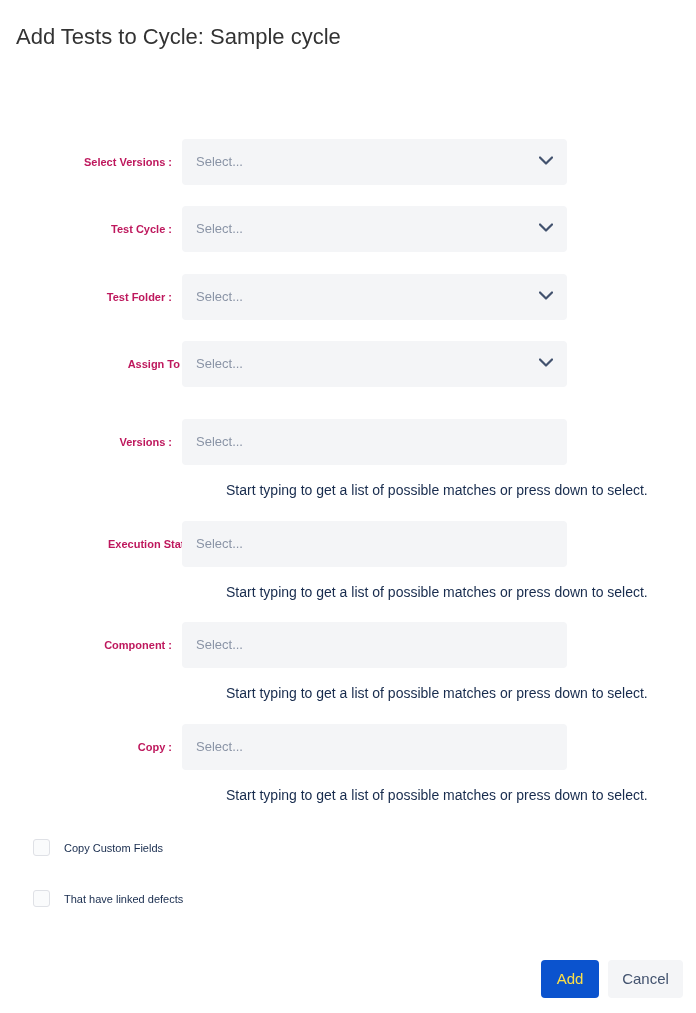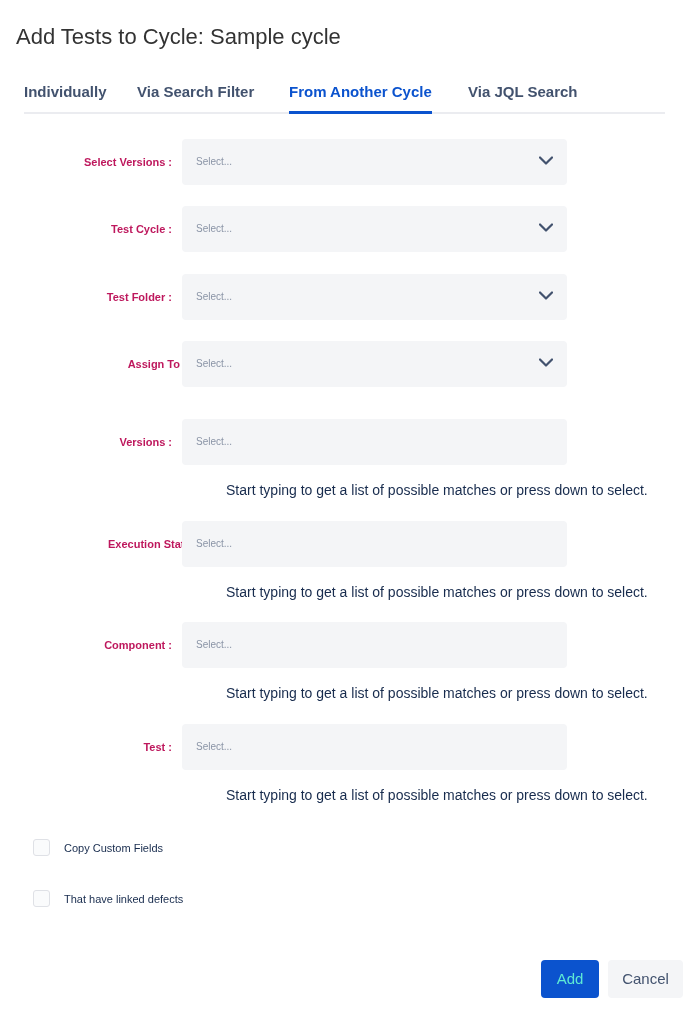--- a/index.html
+++ b/index.html
@@ -85,21 +85,21 @@
     background: #f4f5f7;
     border: none;
     border-radius: 4px;
     box-sizing: border-box;
     cursor: pointer;
   }
   .field-placeholder {
     position: absolute;
     left: 14px;
     top: 14px;
-    font-size: 10px;
+    font-size: 13px;
     color: #8a94a6;
     line-height: 18px;
     user-select: none;
   }
   .chevron {
     position: absolute;
     right: 14px;
     top: 17px;
     width: 14px;
     height: 9px;
@@ -151,46 +151,40 @@
     border-radius: 4px;
     font-family: "Liberation Sans", sans-serif;
     font-size: 15px;
     line-height: 38px;
     text-align: center;
     cursor: pointer;
     padding: 0;
   }
   .btn-primary {
     background: #0b53ce;
-    color: #5eead4;
+    color: #fde047;
     left: 541px;
     top: 960px;
     width: 58px;
   }
   .btn-secondary {
     background: #f4f5f7;
     color: #42526e;
     left: 608px;
     top: 960px;
     width: 75px;
   }
 </style>
 </head>
 <body>
 
 <div class="dialog">
 
   <div class="page-title">Add Tests to Cycle: Sample cycle</div>
 
-  <div class="tabs">
-    <div class="tab tab-0">Individually</div>
-    <div class="tab tab-1">Via Search Filter</div>
-    <div class="tab tab-2 active">From Another Cycle</div>
-    <div class="tab tab-3">Via JQL Search</div>
-  </div>
 
   <div class="field-row" style="top:139px;">
     <div class="field-label" style="top:15px;">Select Versions :</div>
     <div class="field-control">
       <span class="field-placeholder">Select...</span>
       <span class="chevron">
         <svg width="14" height="9" viewBox="0 0 14 9">
             <path d="M1 1.5L7 7.5L13 1.5" stroke="#42526e" stroke-width="2.2" fill="none" stroke-linecap="round" stroke-linejoin="round"></path>
           </svg>
       </span>
@@ -251,21 +245,21 @@
 
   <div class="field-row" style="top:622px;">
     <div class="field-label" style="top:15px;">Component :</div>
     <div class="field-control">
       <span class="field-placeholder">Select...</span>
     </div>
     <div class="help-text" style="top:62px;">Start typing to get a list of possible matches or press down to select.</div>
   </div>
 
   <div class="field-row" style="top:724px;">
-    <div class="field-label" style="top:15px;">Test :</div>
+    <div class="field-label" style="top:15px;">Copy :</div>
     <div class="field-control">
       <span class="field-placeholder">Select...</span>
     </div>
     <div class="help-text" style="top:62px;">Start typing to get a list of possible matches or press down to select.</div>
   </div>
 
   <div class="checkbox-row" style="top:839px;">
     <span class="checkbox-box"></span>
     <span class="checkbox-label">Copy Custom Fields</span>
   </div>

